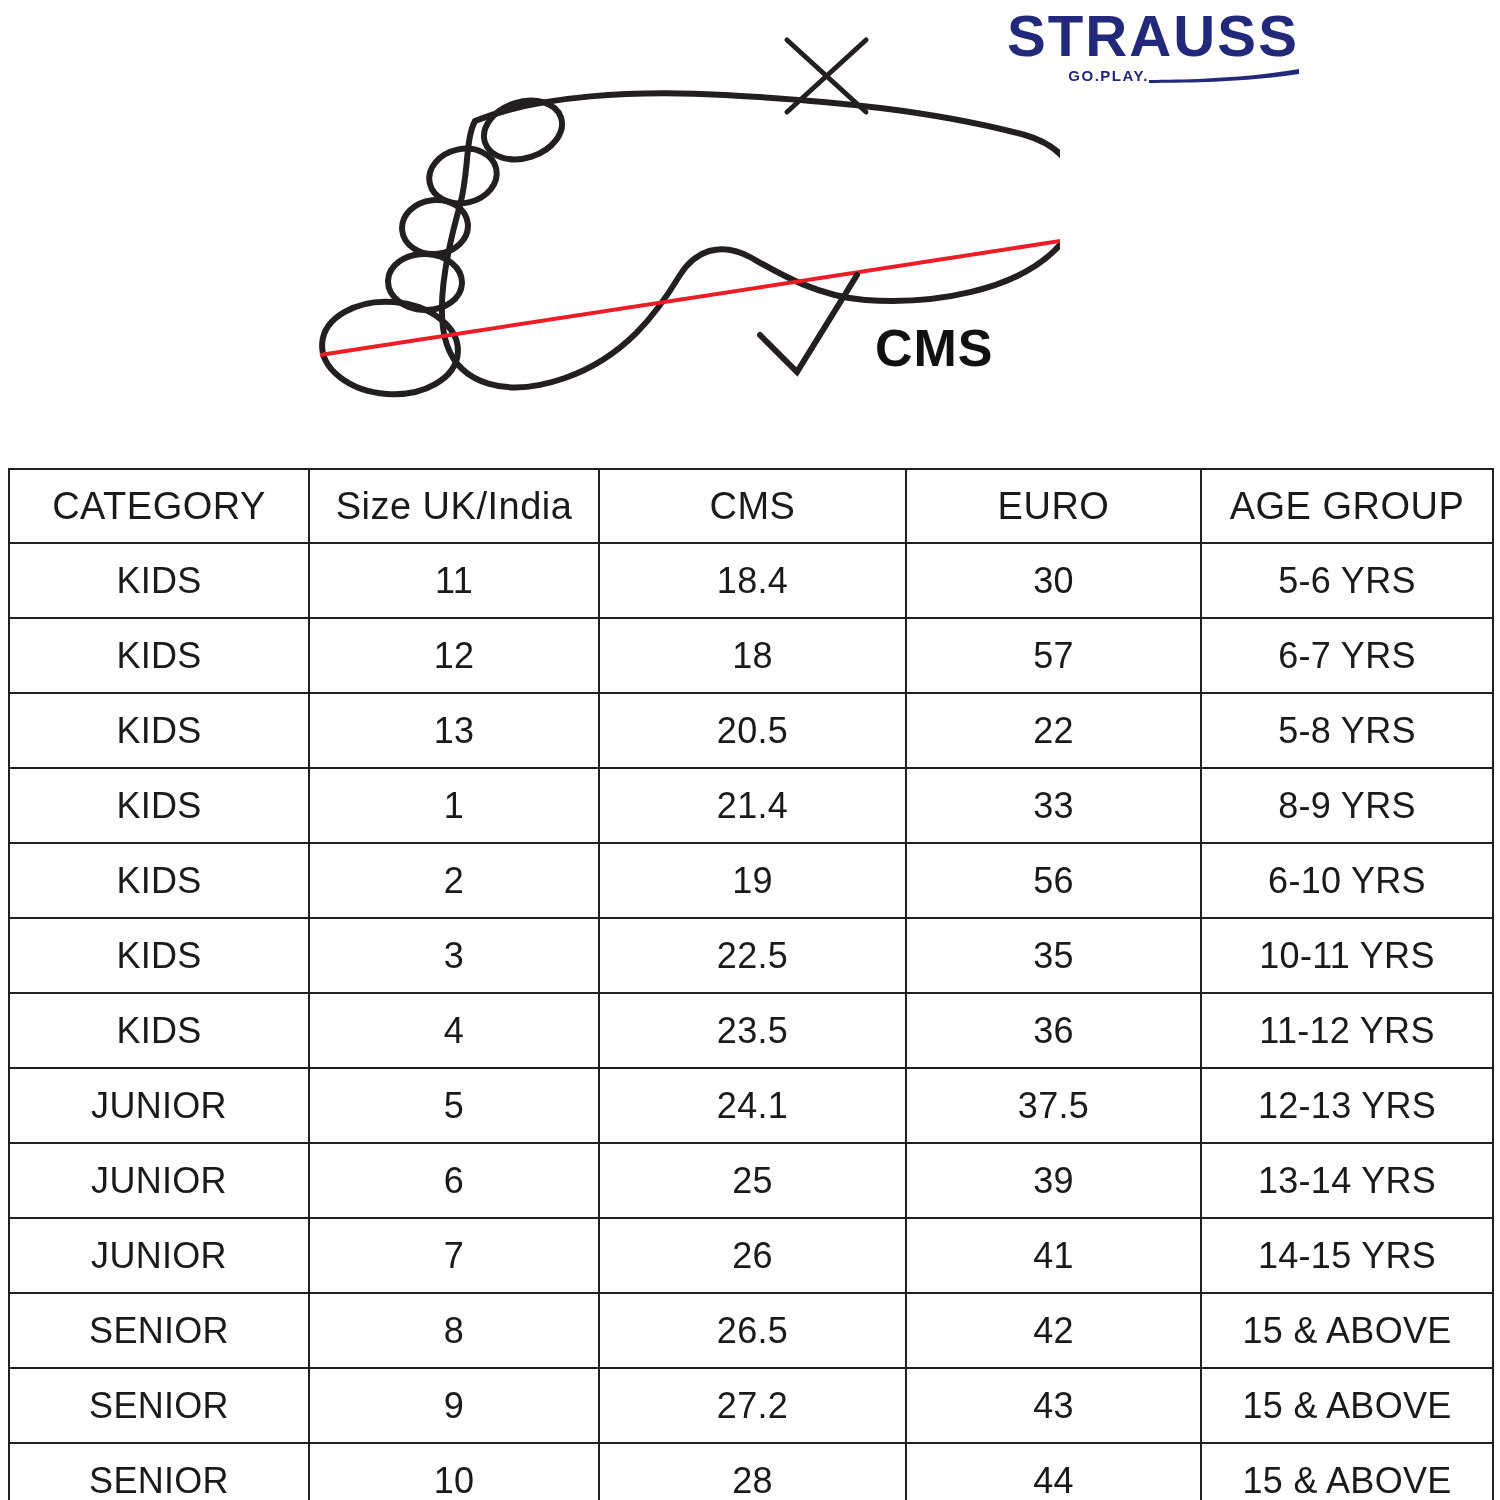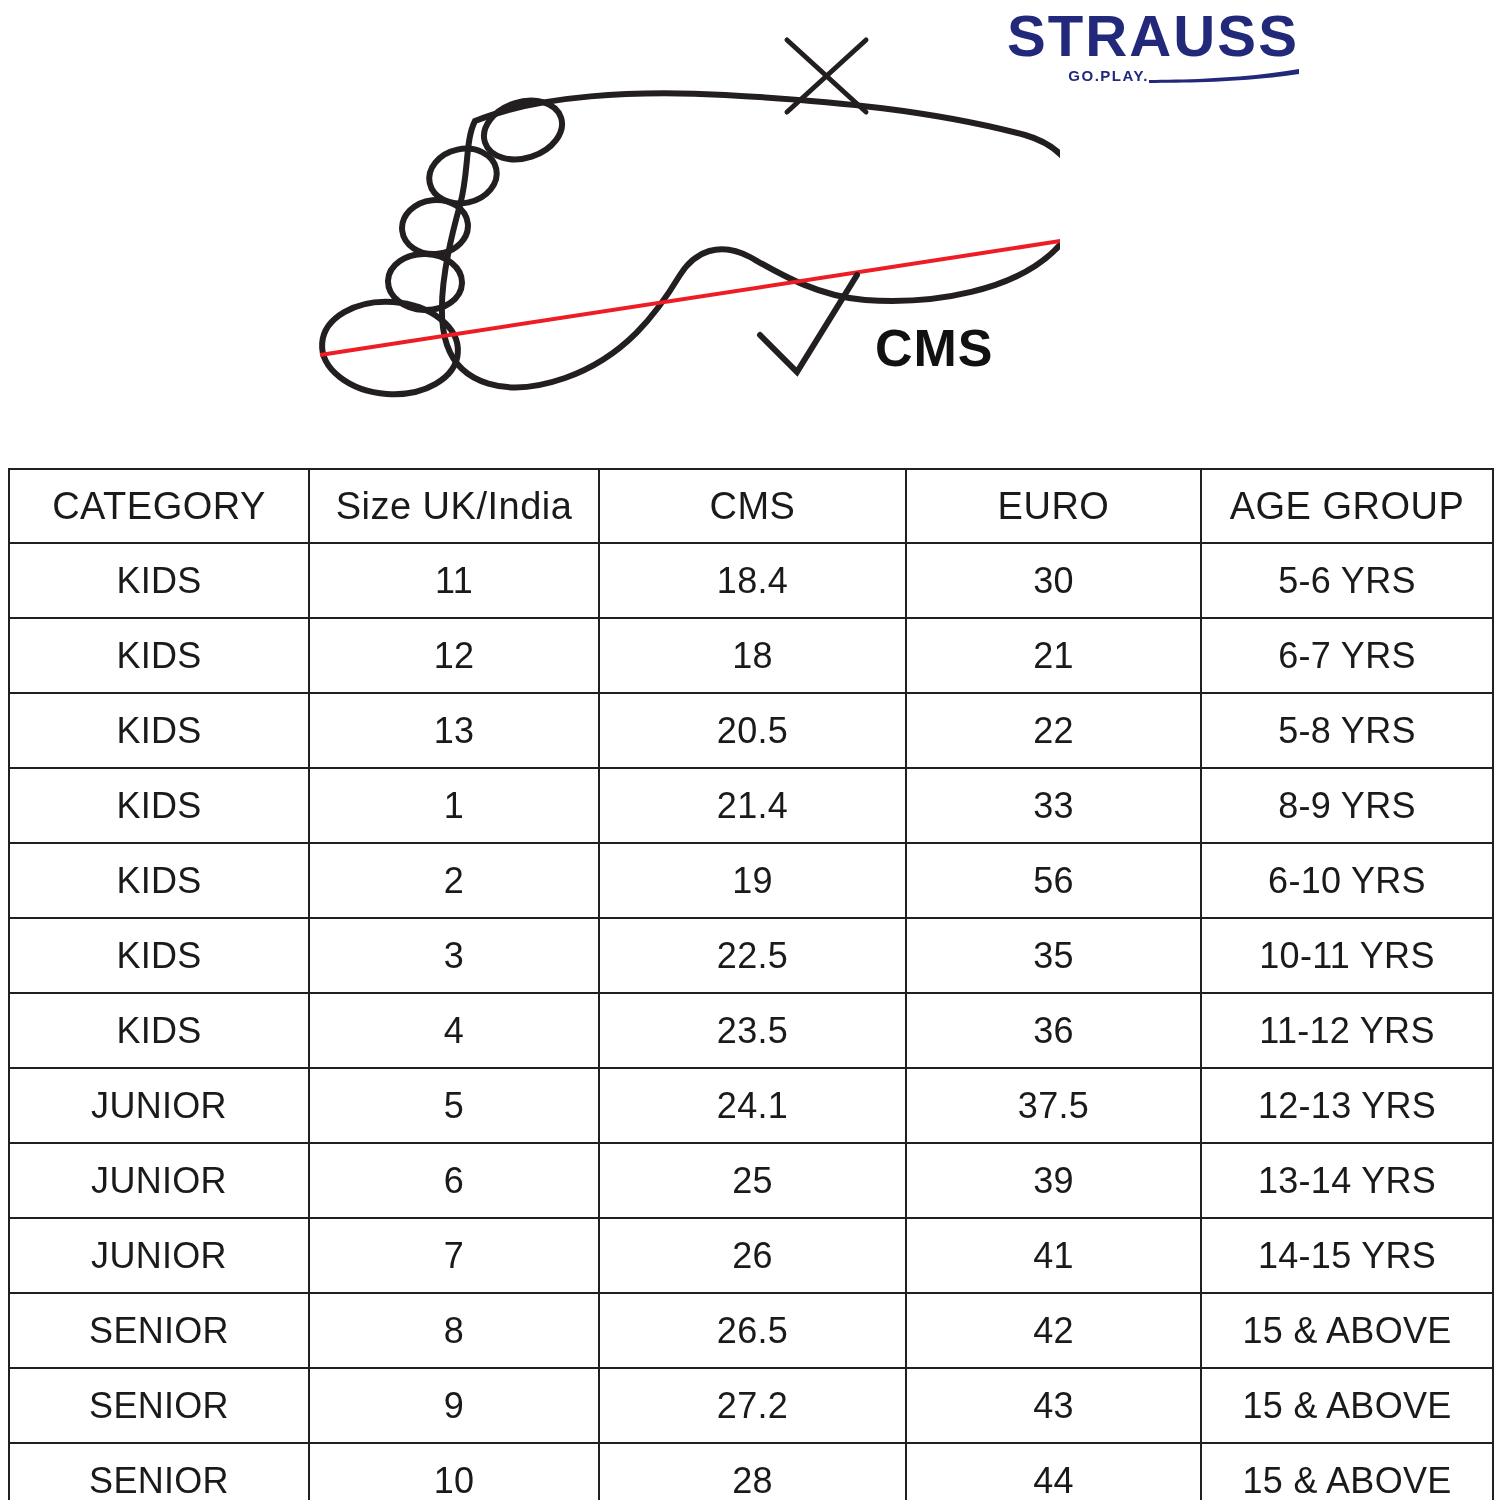--- a/index.html
+++ b/index.html
@@ -189,21 +189,21 @@
           <td>KIDS</td>
           <td>11</td>
           <td>18.4</td>
           <td>30</td>
           <td>5-6 YRS</td>
         </tr>
         <tr>
           <td>KIDS</td>
           <td>12</td>
           <td>18</td>
-          <td>21</td>
+          <td>57</td>
           <td>6-7 YRS</td>
         </tr>
         <tr>
           <td>KIDS</td>
           <td>13</td>
           <td>20.5</td>
           <td>22</td>
           <td>5-8 YRS</td>
         </tr>
         <tr>

